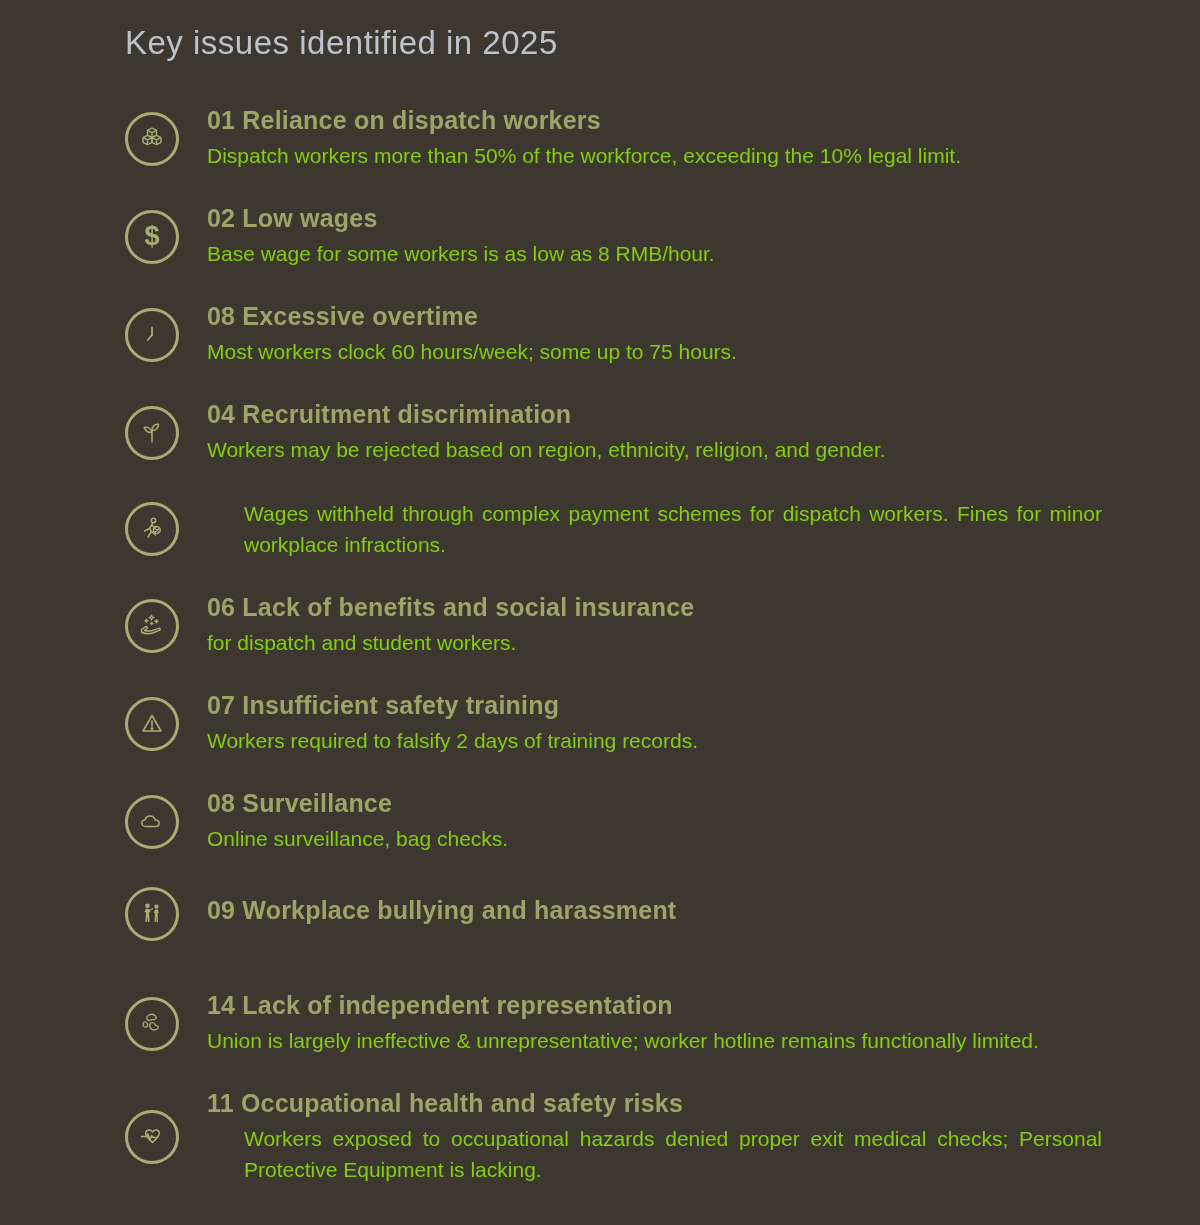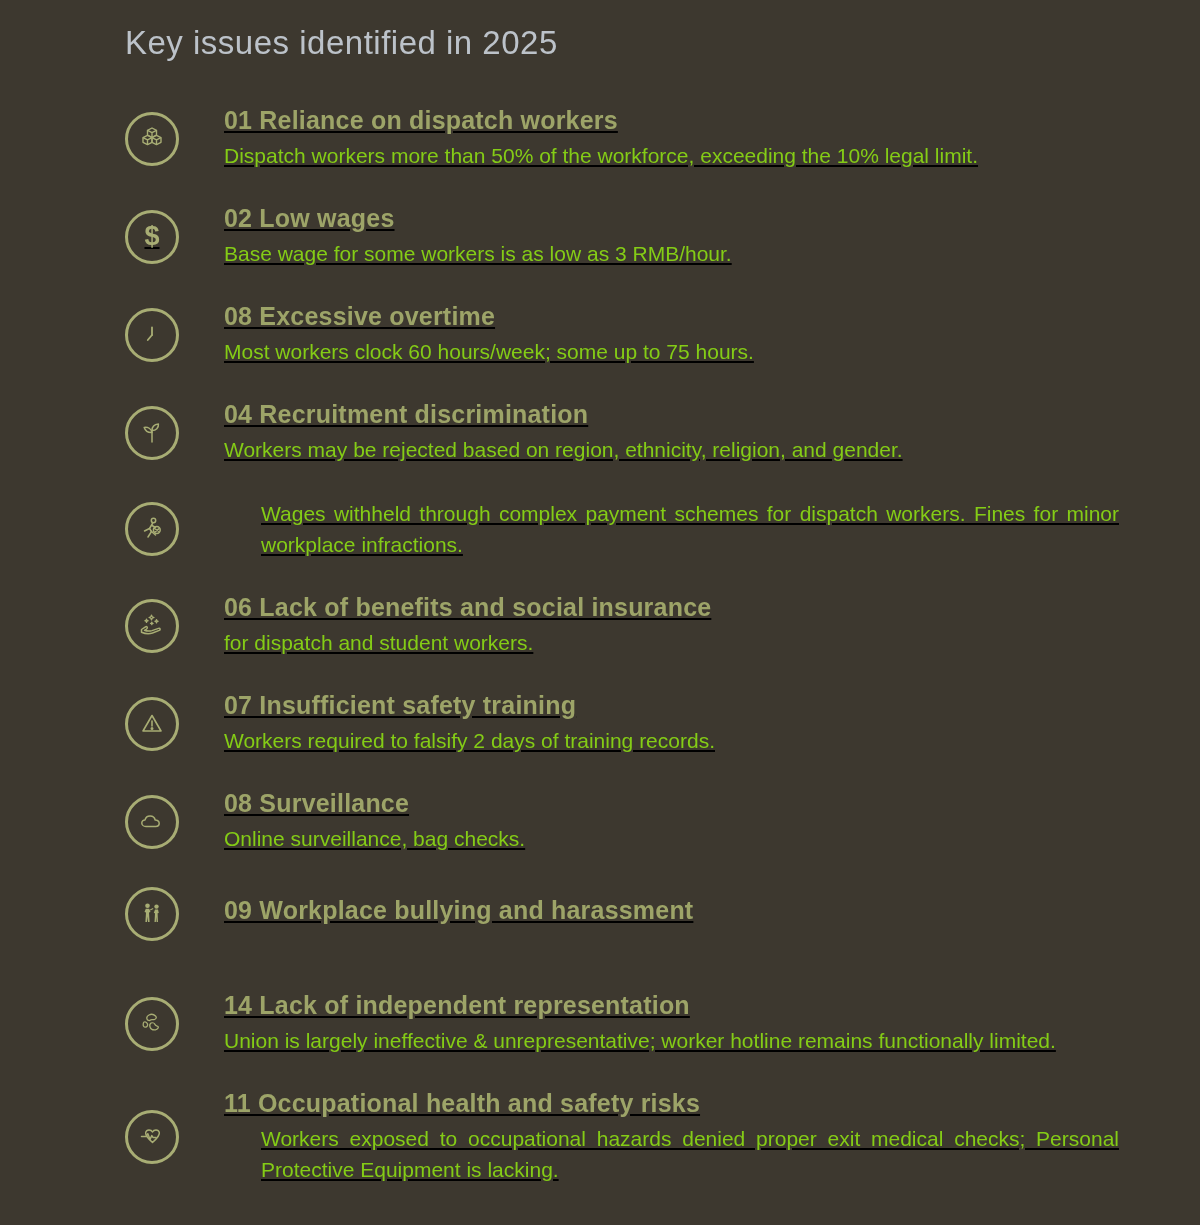--- a/index.html
+++ b/index.html
@@ -22,23 +22,22 @@
   .page-title {
     margin: 0 0 44px 0;
     font-size: 33px;
     font-weight: 500;
     letter-spacing: 0.5px;
     color: #bcc2c9;
   }
   .item {
     display: flex;
     align-items: center;
-    gap: 45px;
+    gap: 28px;
     margin-bottom: 33px;
-    text-decoration: underline;
   }
   .item.spaced {
     margin-top: 16px;
     margin-bottom: 50px;
   }
   .icon-ring {
     flex: 0 0 auto;
     width: 48px;
     height: 48px;
     border: 3px solid #a8ad74;
@@ -104,21 +103,21 @@
       <p class="desc">Dispatch workers more than 50% of the workforce, exceeding the 10% legal limit.</p>
     </div>
   </section>
 
   <section class="item">
     <div class="icon-ring">
       <span class="glyph">$</span>
     </div>
     <div class="content">
       <h2 class="heading">02 Low wages</h2>
-      <p class="desc">Base wage for some workers is as low as 3 RMB/hour.</p>
+      <p class="desc">Base wage for some workers is as low as 8 RMB/hour.</p>
     </div>
   </section>
 
   <section class="item">
     <div class="icon-ring">
       <svg width="30" height="30" viewBox="0 0 30 30" fill="none" stroke="#a8ad74" stroke-width="1.8" stroke-linecap="round">
         <path d="M15 7.5 L15 15"></path>
         <path d="M15 15 L10.8 20"></path>
       </svg>
     </div>

